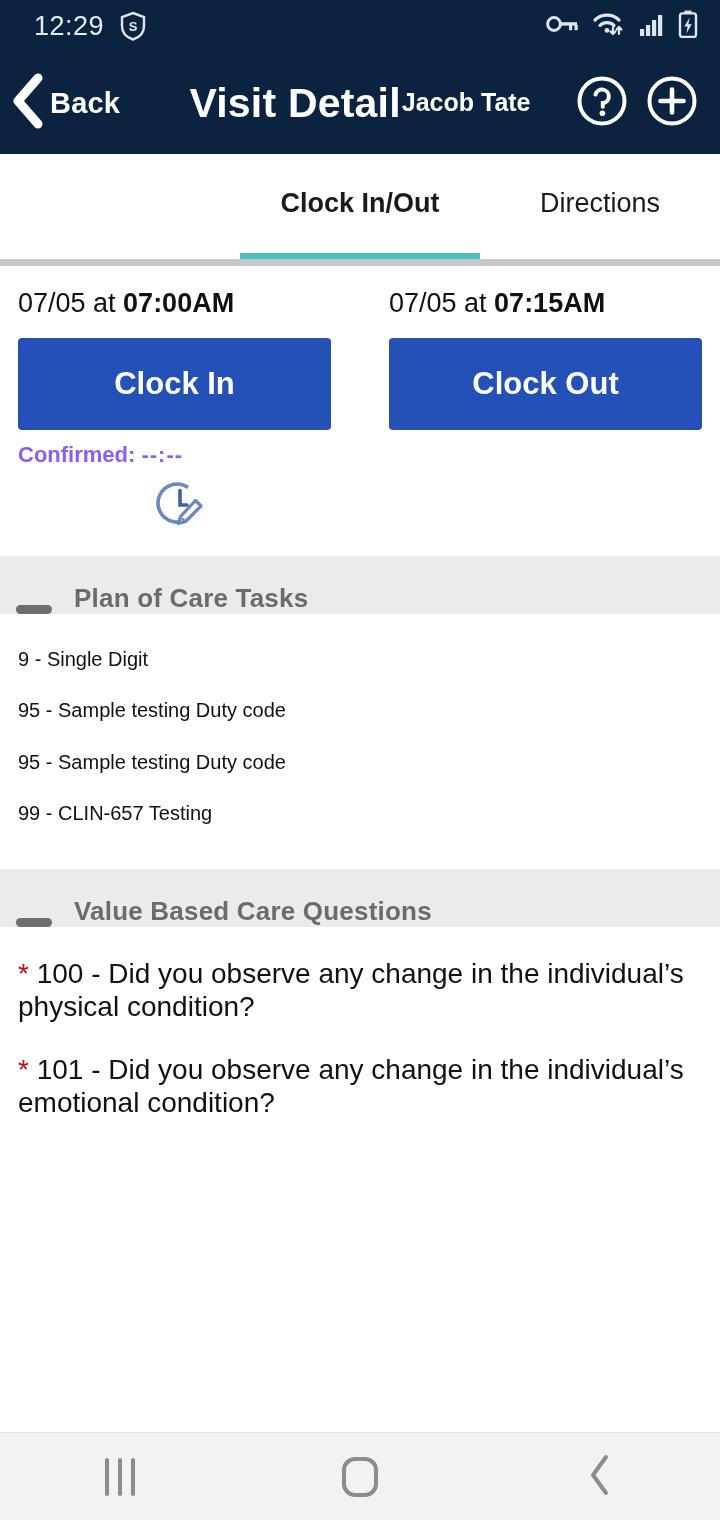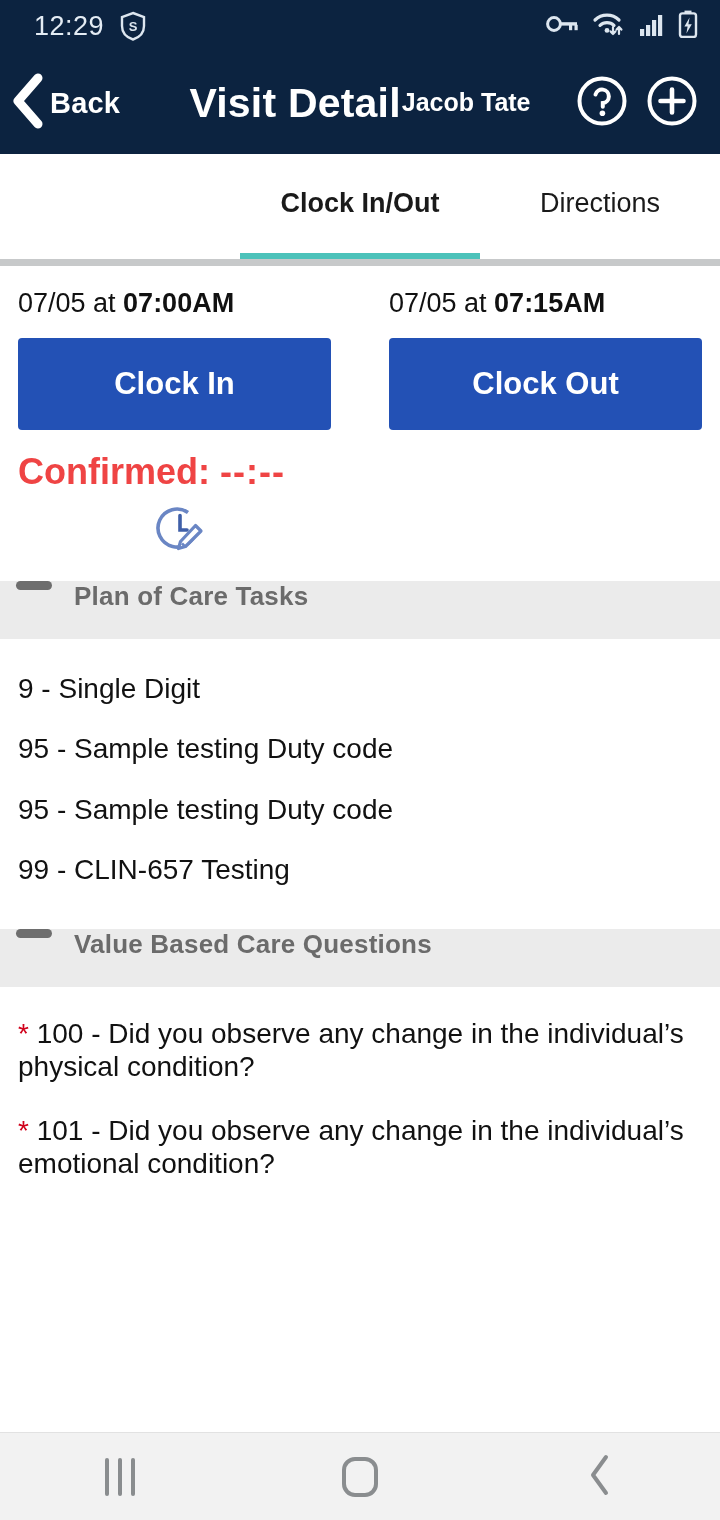--- a/index.html
+++ b/index.html
@@ -51,35 +51,35 @@
   .clock-section { flex:0 0 auto; padding:22px 18px 0 18px; background:#fff; }
   .clock-cols { display:flex; gap:58px; }
   .clock-col { flex:1 1 0; min-width:0; }
   .clock-stamp { font-size:27px; color:#111; letter-spacing:0; white-space:nowrap; }
   .clock-stamp b { font-weight:700; }
   .clock-btn {
     margin-top:19px; height:92px; width:100%; background:#2351b5; border:none; border-radius:4px;
     color:#fff; font-size:31px; font-weight:700; font-family:inherit;
     display:flex; align-items:center; justify-content:center;
   }
-  .confirmed-row { margin-top:21px; font-size:36px; font-weight:700; color:#ef4444; }
+  .confirmed-row { margin-top:12px; font-size:22px; font-weight:700; color:#8b5cf6; }
   .confirmed-row .val { font-weight:700; letter-spacing:1px; }
   .edit-icon-wrap { margin-top:10px; width:324px; display:flex; justify-content:center; }
 
   
   .section-head {
     margin-top:22px; height:58px; background:#ebebeb;
-    display:flex; align-items:flex-start; gap:22px; padding:0 16px; flex:0 0 auto;
+    display:flex; align-items:flex-end; gap:22px; padding:0 16px; flex:0 0 auto;
   }
   .collapse-icon { width:36px; height:9px; background:#6e6e6e; border-radius:5px; flex:0 0 auto; }
   .section-title { font-size:26px; font-weight:700; color:#6b6b6b; letter-spacing:.2px; }
 
   
   .task-list { flex:0 0 auto; padding:0 18px; background:#fff; }
-  .task-item { font-size:28px; color:#111; padding:29px 0 0 0; line-height:1.12; }
+  .task-item { font-size:20px; color:#111; padding:29px 0 0 0; line-height:1.12; }
   .task-item:first-child { padding-top:34px; }
   .task-list .task-item:last-child { padding-bottom:22px; }
 
   .question-list { flex:0 0 auto; padding:0 18px; background:#fff; }
   .question-item {
     font-size:28px; color:#111; line-height:1.18; padding-top:30px; max-width:668px;
   }
   .req-star { color:#d0021b; font-weight:400; }
 
   .filler { flex:1 1 auto; background:#fff; }

